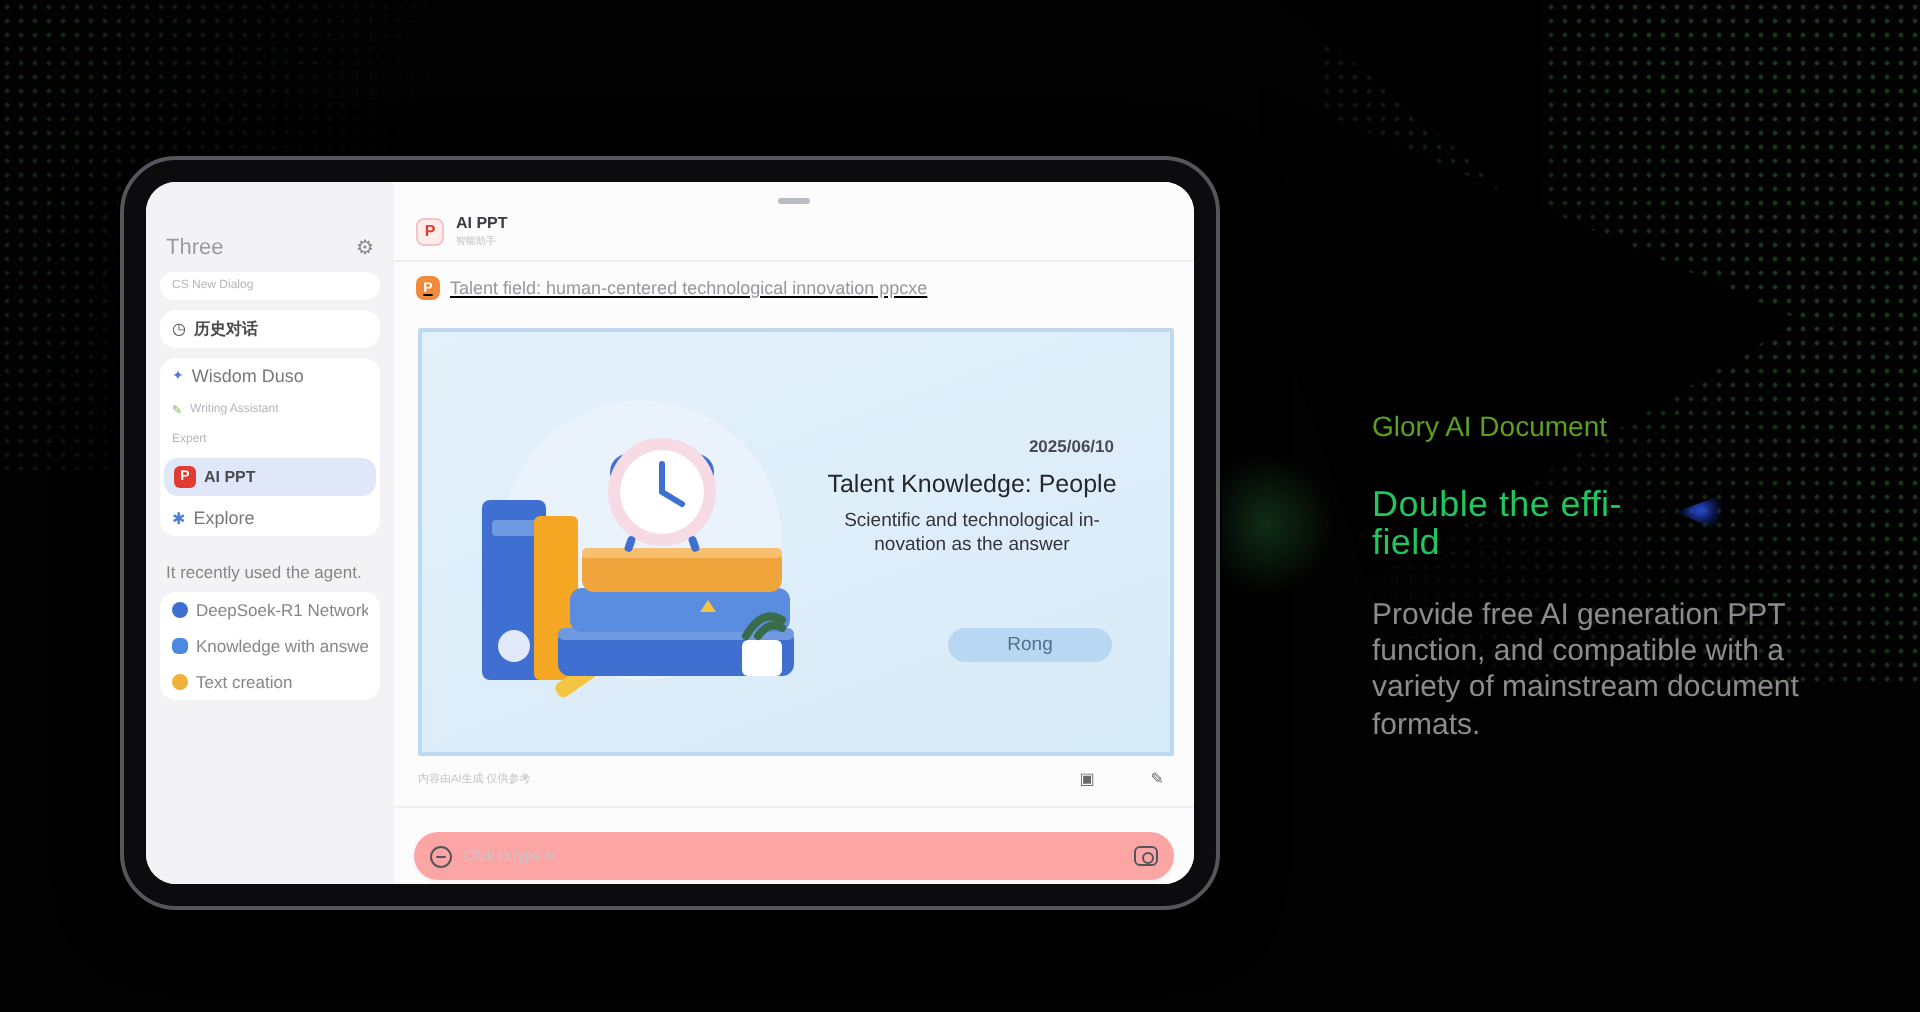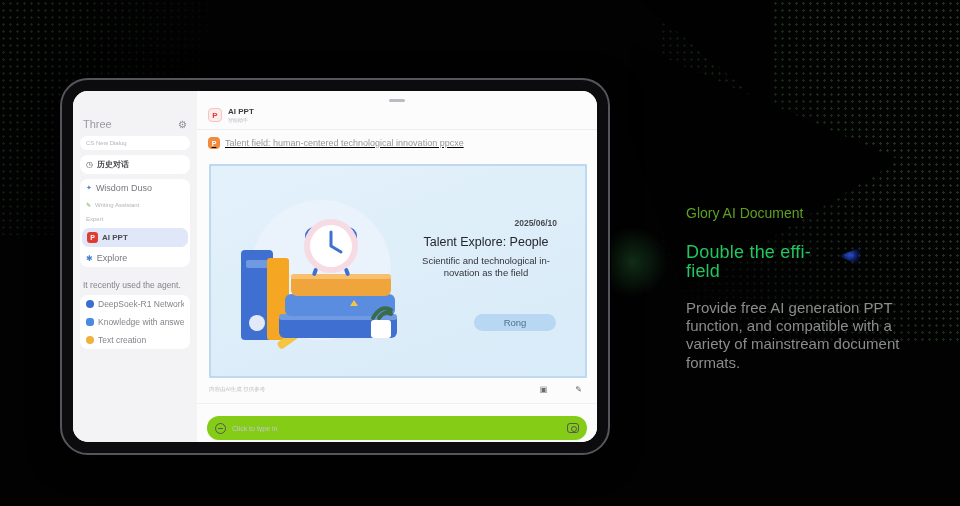--- a/index.html
+++ b/index.html
@@ -78,21 +78,21 @@
   .rong-btn { position:absolute; right:29px; top:148px; width:82px; height:17px; background:#b8d7f2; border-radius:9px;
     display:flex; align-items:center; justify-content:center; font-size:9.5px; color:#50708c; cursor:pointer; }
   .illus { position:absolute; left:10px; top:22px; }
 
   .card-footer { position:absolute; left:12px; right:10px; top:294px; display:flex; align-items:center; justify-content:space-between; }
   .disclaimer { font-size:5.5px; color:#c2c2c8; }
   .footer-icons { display:flex; gap:28px; margin-right:5px; }
   .f-ic { font-size:8px; color:#6a6a70; cursor:pointer; }
   .footer-divider { position:absolute; left:0; right:0; top:312px; height:1px; background:#eef0f3; }
 
-  .input-bar { position:absolute; left:10px; right:10px; top:325px; height:24px; background:#84cc16; border-radius:13px;
+  .input-bar { position:absolute; left:10px; right:10px; top:325px; height:24px; background:#fca5a5; border-radius:13px;
     display:flex; align-items:center; padding:0 8px; gap:6px; box-shadow:0 1px 2px rgba(0,0,0,.04); }
   .voice-ic { width:11px; height:11px; border:1.3px solid #55555b; border-radius:50%; position:relative; flex:none; cursor:pointer; }
   .voice-ic::after { content:""; position:absolute; left:2.2px; top:4px; width:4.5px; height:1.4px; background:#55555b; border-radius:1px; }
   .chat-input { flex:1; border:none; background:transparent; font-size:7px; color:#55555b; outline:none; font-family:"Liberation Sans",sans-serif; }
   .chat-input::placeholder { color:#c3c7cf; }
   .camera-ic { width:12px; height:10px; border:1.2px solid #55555b; border-radius:3px; position:relative; flex:none; cursor:pointer; }
   .camera-ic::after { content:""; position:absolute; left:3px; top:2px; width:4px; height:4px; border:1.1px solid #55555b; border-radius:50%; }
 
   
   .marketing { position:absolute; left:686px; top:205px; width:235px; }
@@ -221,24 +221,24 @@
             <circle cx="110" cy="58" r="27" fill="#f6dbe4"></circle>
             <circle cx="110" cy="58" r="21" fill="#fff"></circle>
             <path d="M110 58 L110 44 M110 58 L120 64" stroke="#3f6fd0" stroke-width="3" stroke-linecap="round" fill="none"></path>
             <rect x="92" y="80" width="4" height="8" rx="2" fill="#3f6fd0" transform="rotate(20 94 84)"></rect>
             <rect x="124" y="80" width="4" height="8" rx="2" fill="#3f6fd0" transform="rotate(-20 126 84)"></rect>
             <rect x="150" y="132" width="20" height="18" rx="3" fill="#fff"></rect>
             <path d="M152 130 q8 -14 18 -8 M158 130 q6 -8 12 -4" stroke="#3a6b4a" stroke-width="4" fill="none" stroke-linecap="round"></path>
             <polygon points="129,118 137,118 133,112" fill="#f5c542"></polygon>
           </svg>
           <div class="slide-date">2025/06/10</div>
-          <div class="slide-title">Talent Explore: People</div>
+          <div class="slide-title">Talent Knowledge: People</div>
           <div class="slide-sub">
             <span>Scientific and technological in-</span><br>
-            <span>novation as the field</span>
+            <span>novation as the answer</span>
           </div>
           <div class="rong-btn">Rong</div>
         </div>
 
         <div class="card-footer">
           <span class="disclaimer">内容由AI生成 仅供参考</span>
           <span class="footer-icons">
             <span class="f-ic">▣</span>
             <span class="f-ic">✎</span>
           </span>

